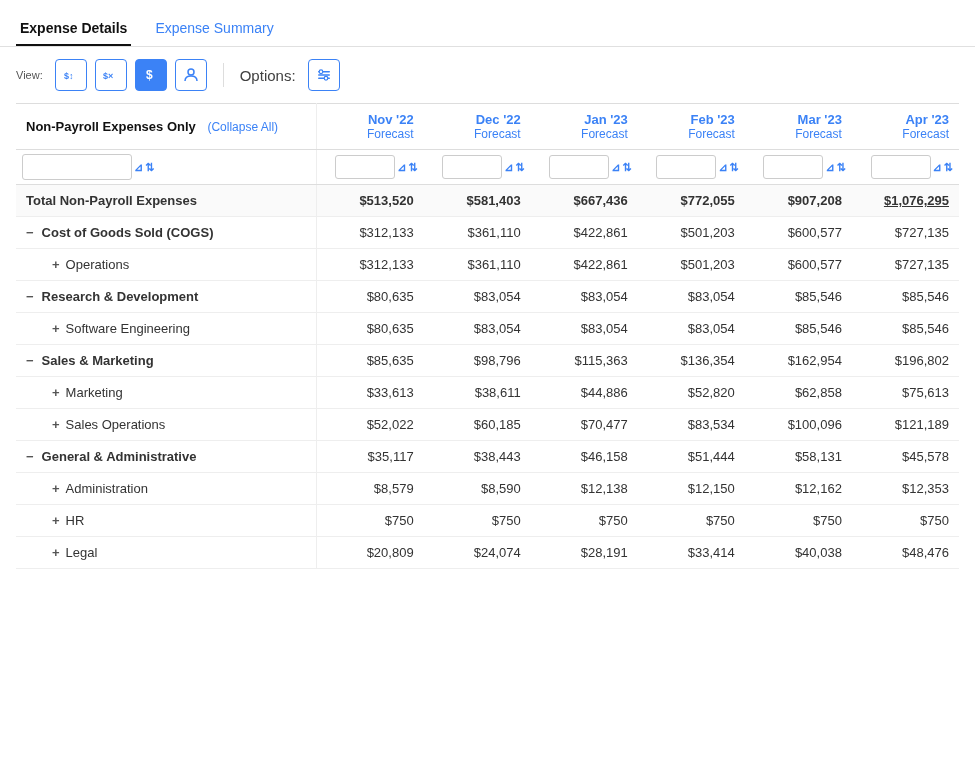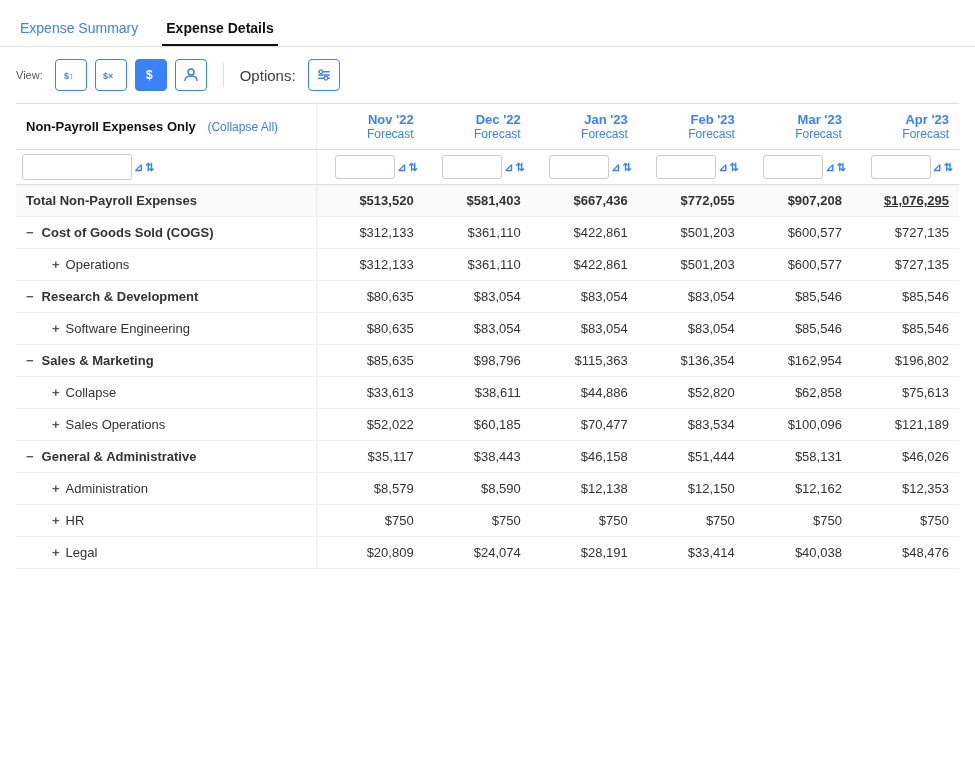--- a/index.html
+++ b/index.html
@@ -33,22 +33,22 @@
     td { padding: 8px 10px; text-align: right; font-size: 13px; white-space: nowrap; }
     td.label-col { text-align: left; }
 
     .collapse-link { color: #3b82f6; font-size: 12px; cursor: pointer; margin-left: 8px; font-weight: 400; }
   </style>
 </head>
 <body>
 
 <div>
   <div class="top-nav">
+    <a class="nav-tab active">Expense Details</a>
     <a class="nav-tab">Expense Summary</a>
-    <a class="nav-tab active">Expense Details</a>
   </div>
 </div>
 
 <div class="toolbar">
   <span class="toolbar-label">View:</span>
   <button class="view-btn" title="absolute">
     <svg width="16" height="16" viewBox="0 0 16 16" fill="#3b82f6">
         <text x="1" y="12" font-size="9" font-weight="bold" fill="#3b82f6">$↕</text>
       </svg>
   </button>
@@ -215,21 +215,21 @@
         <tr>
           <td class="label-col" style="border-right: 1px solid rgb(238, 238, 238); font-weight: 700;"><span style="display: inline-block; margin-right: 8px; color: rgb(85, 85, 85); font-weight: 700; cursor: pointer;">−</span><span>Sales &amp; Marketing</span></td>
           <td>$85,635</td>
           <td>$98,796</td>
           <td>$115,363</td>
           <td>$136,354</td>
           <td>$162,954</td>
           <td>$196,802</td>
         </tr>
         <tr>
-          <td class="label-col" style="border-right: 1px solid rgb(238, 238, 238); padding-left: 36px;"><span style="display: inline-block; margin-right: 6px; color: rgb(85, 85, 85); font-weight: 700; cursor: pointer;">+</span><span>Collapse</span></td>
+          <td class="label-col" style="border-right: 1px solid rgb(238, 238, 238); padding-left: 36px;"><span style="display: inline-block; margin-right: 6px; color: rgb(85, 85, 85); font-weight: 700; cursor: pointer;">+</span><span>Marketing</span></td>
           <td>$33,613</td>
           <td>$38,611</td>
           <td>$44,886</td>
           <td>$52,820</td>
           <td>$62,858</td>
           <td>$75,613</td>
         </tr>
         <tr>
           <td class="label-col" style="border-right: 1px solid rgb(238, 238, 238); padding-left: 36px;"><span style="display: inline-block; margin-right: 6px; color: rgb(85, 85, 85); font-weight: 700; cursor: pointer;">+</span><span>Sales Operations</span></td>
           <td>$52,022</td>
@@ -239,21 +239,21 @@
           <td>$100,096</td>
           <td>$121,189</td>
         </tr>
         <tr>
           <td class="label-col" style="border-right: 1px solid rgb(238, 238, 238); font-weight: 700;"><span style="display: inline-block; margin-right: 8px; color: rgb(85, 85, 85); font-weight: 700; cursor: pointer;">−</span><span>General &amp; Administrative</span></td>
           <td>$35,117</td>
           <td>$38,443</td>
           <td>$46,158</td>
           <td>$51,444</td>
           <td>$58,131</td>
-          <td>$46,026</td>
+          <td>$45,578</td>
         </tr>
         <tr>
           <td class="label-col" style="border-right: 1px solid rgb(238, 238, 238); padding-left: 36px;"><span style="display: inline-block; margin-right: 6px; color: rgb(85, 85, 85); font-weight: 700; cursor: pointer;">+</span><span>Administration</span></td>
           <td>$8,579</td>
           <td>$8,590</td>
           <td>$12,138</td>
           <td>$12,150</td>
           <td>$12,162</td>
           <td>$12,353</td>
         </tr>

